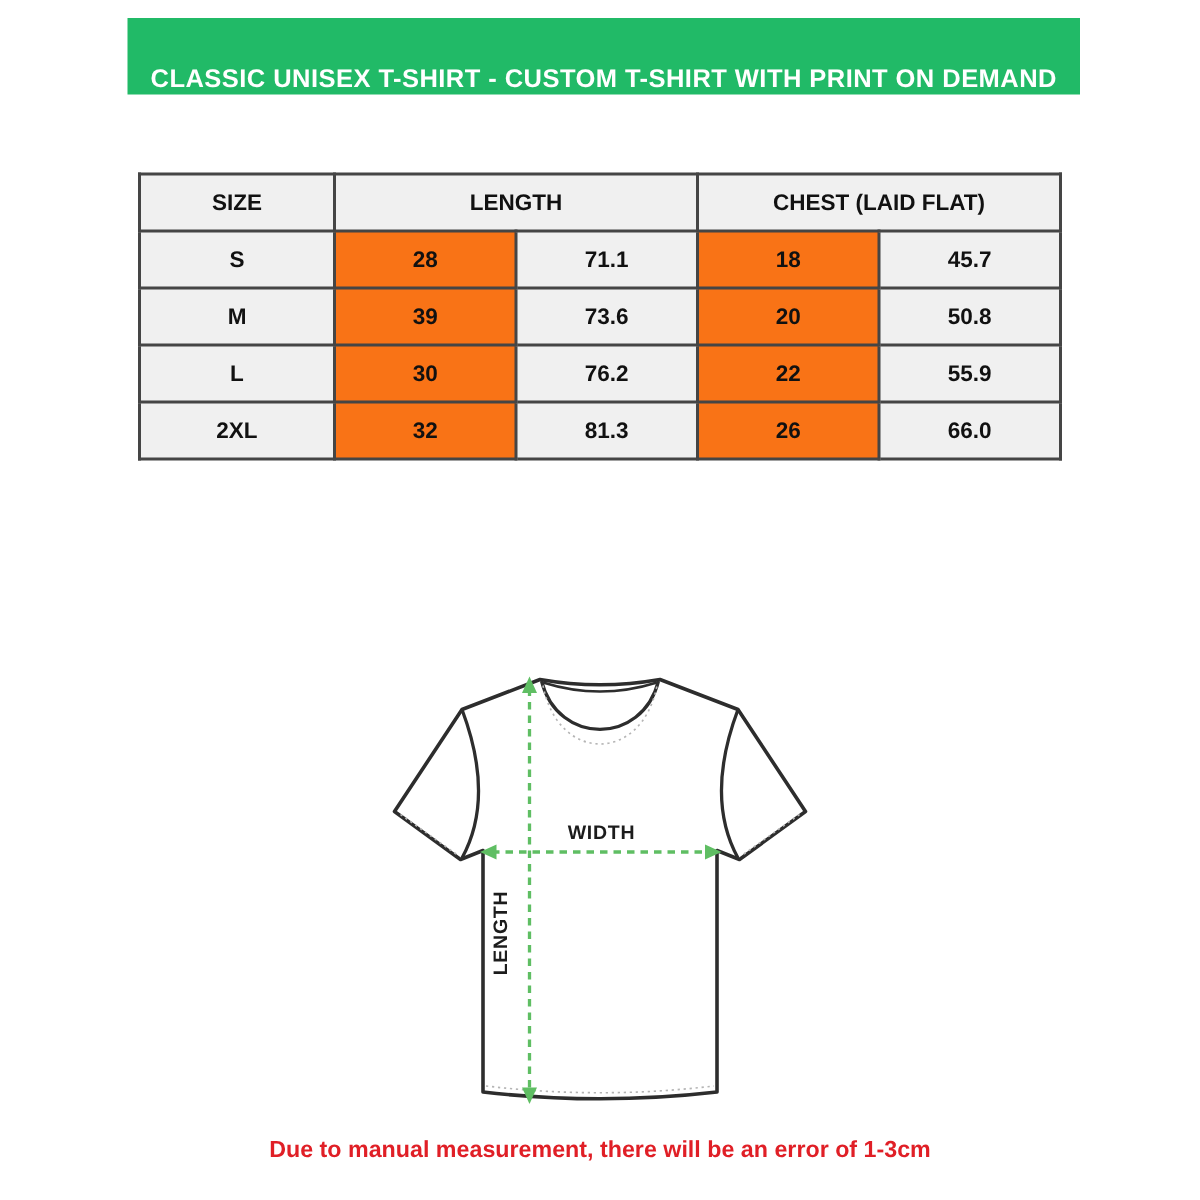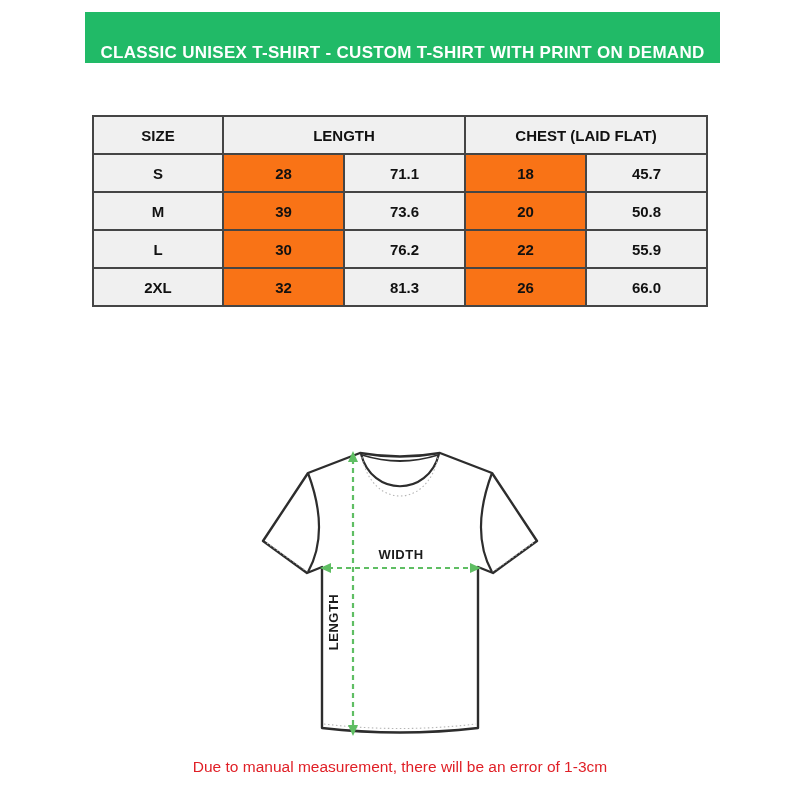--- a/index.html
+++ b/index.html
@@ -19,21 +19,21 @@
   .c-gray{background:#f0f0f0;}
   .c-white{background:#f97316;}
 
   
   .diagram{position:absolute;left:250px;top:445px;width:300px;height:300px;}
   .diagram svg{display:block;}
   .svg-label{font-family:"Liberation Sans",sans-serif;font-weight:bold;font-size:13px;fill:#1c1c1c;letter-spacing:.5px;}
 
   
   .footer-note{position:absolute;left:0;top:758px;width:800px;text-align:center;
-          color:#e01f26;font-weight:normal;font-size:15.5px;}
+          color:#e01f26;font-weight:bold;font-size:15.5px;}
 </style>
 </head>
 <body>
 
 <div class="page">
 
   <div class="banner">
     <span>CLASSIC UNISEX T-SHIRT - CUSTOM T-SHIRT WITH PRINT ON DEMAND</span>
   </div>
 

